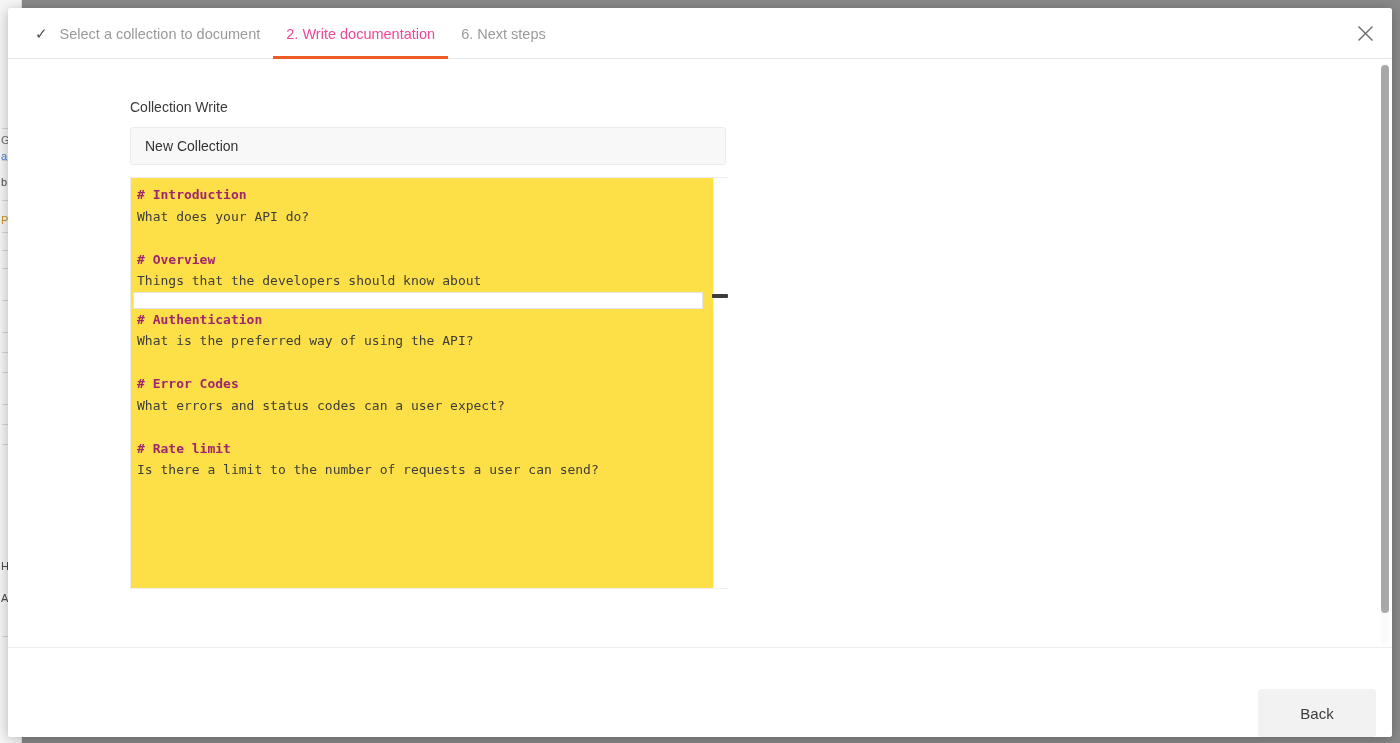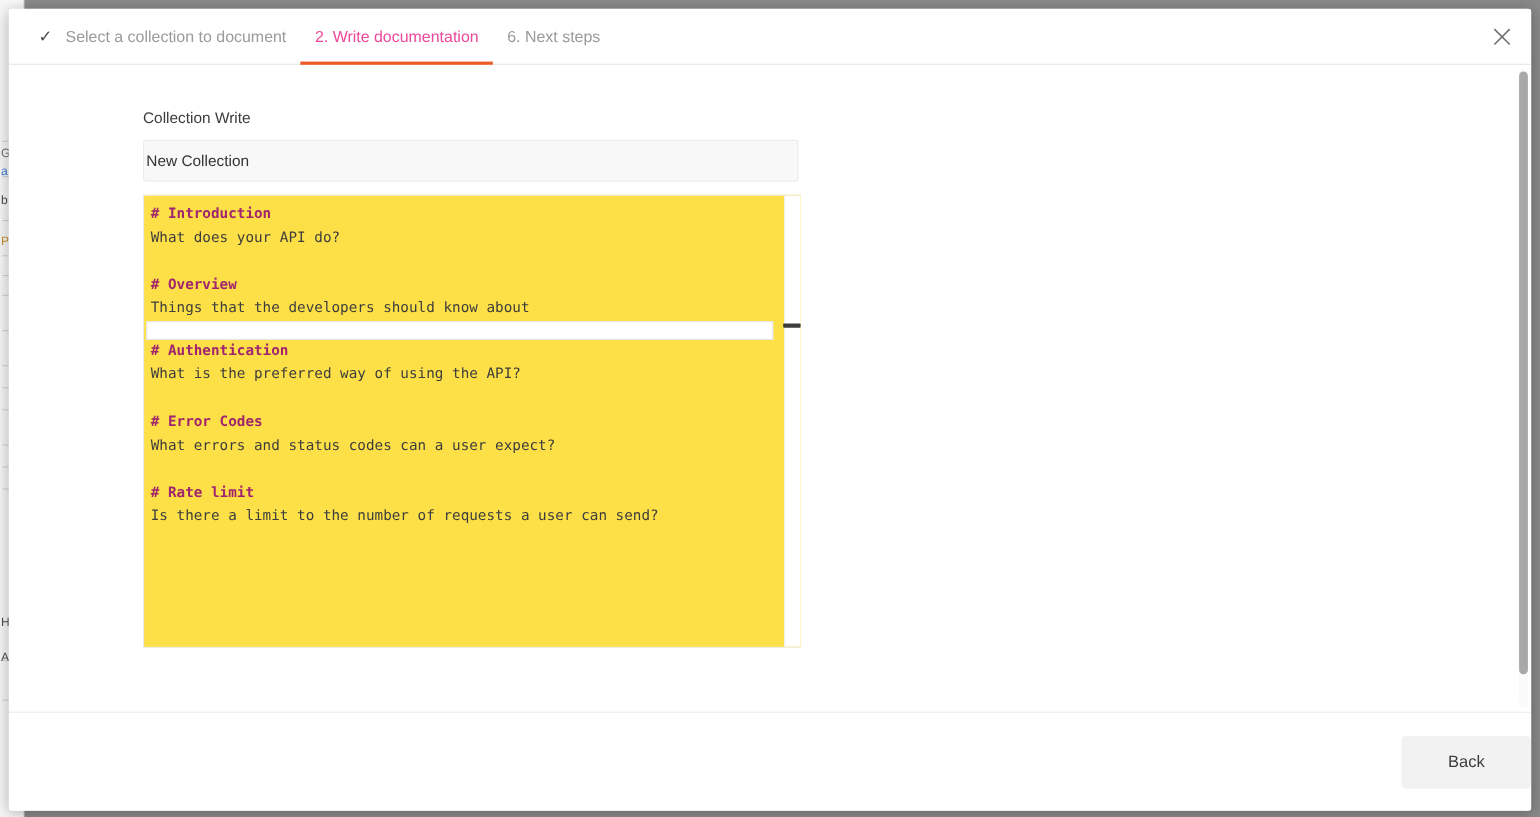--- a/index.html
+++ b/index.html
@@ -91,21 +91,21 @@
 
   .field-label {
     font-size: 14px; color: #3a3a3a;
     margin-bottom: 12px;
   }
   #collection-name-input {
     width: 596px; height: 38px;
     background: #f8f8f8;
     border: 1px solid #eceaea;
     border-radius: 3px;
-    padding: 0 2px;
+    padding: 0 14px;
     font-size: 14px; color: #323232;
     font-family: "Liberation Sans", sans-serif;
     outline: none;
   }
   #describe-label { margin-top: 37px; }
 
   
   #editor-row { display: flex; margin-top: 12px; }
 
   #editor-wrap {
@@ -162,22 +162,22 @@
   #body-scroll-thumb {
     position: absolute; left: 0; top: 2px;
     width: 8px; height: 548px;
     background: #a8a8a8; border-radius: 4px;
   }
 
   
   #modal-footer {
     flex: 0 0 89px; height: 89px;
     background: #fff;
-    display: flex; align-items: center; justify-content: flex-end;
-    padding-right: 0; gap: 14px;
+    display: flex; align-items: flex-end; justify-content: flex-end;
+    padding-right: 16px; gap: 14px;
   }
   .btn {
     height: 48px; min-width: 118px;
     border-radius: 4px; border: none;
     font-size: 15px; font-family: "Liberation Sans", sans-serif;
     cursor: pointer;
     display: inline-flex; align-items: center; justify-content: center;
   }
   #back-button { background: #f2f2f2; color: #3b3b3b; width: 118px; }
   #save-button { background: #f96c30; color: #ffffff; width: 118px; font-weight: bold; }

